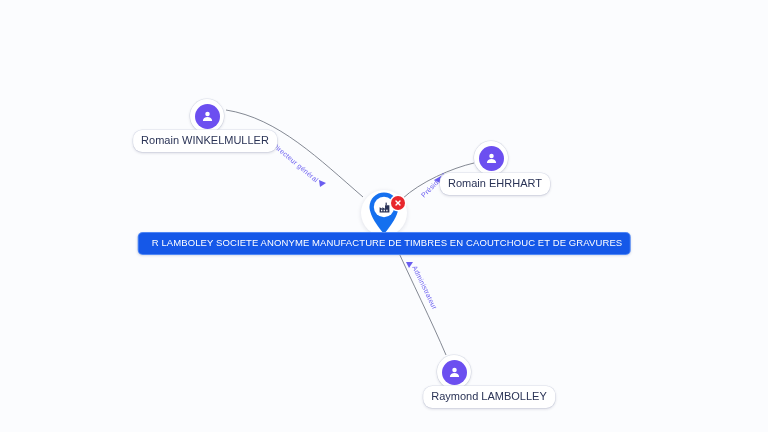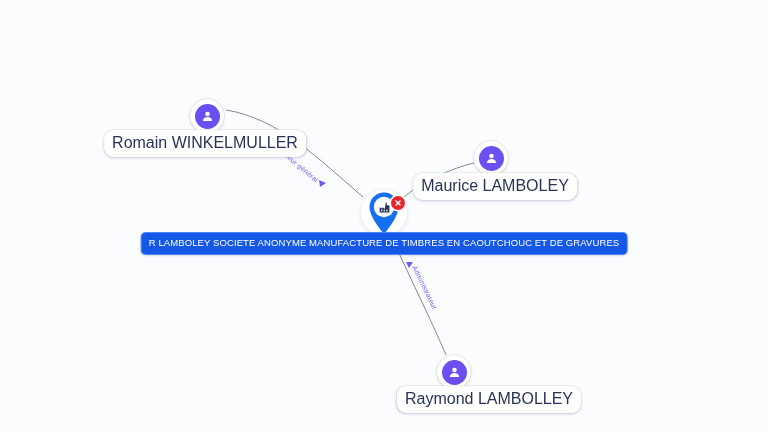--- a/index.html
+++ b/index.html
@@ -49,21 +49,21 @@
     background:#6c4ff0;
     display:flex;align-items:center;justify-content:center;
   }
   .avatar svg{display:block;}
   .person-label{
     position:absolute;
     transform:translate(-50%,0);
     white-space:nowrap;
     background:#ffffff;
     color:#2a3356;
-    font-size:16px;
+    font-size:11px;
     line-height:1;
     padding:5px 8px 6px 8px;
     border-radius:9px;
     box-shadow:0 1px 3px rgba(25,30,70,.18), 0 0 0 .5px rgba(223,227,238,.9);
   }
 
   
   .pin-wrap{
     position:absolute;
     width:0;height:0;
@@ -93,21 +93,21 @@
   .badge svg{display:block;}
   .company-label{
     position:absolute;
     transform:translate(-50%,0);
     white-space:nowrap;
     background:#1558e8;
     color:#ffffff;
     font-size:9.5px;
     line-height:1;
     letter-spacing:.1px;
-    padding:5px 7px 6px 7px;
+    padding:5px 7px 6px 13px;
     border-radius:4px;
     box-shadow:0 0 0 1px #4e86f5, 0 1px 3px rgba(20,40,110,.3);
   }
 </style>
 </head>
 <body>
 
 <svg id="graph" viewBox="0 0 768 432" xmlns="http://www.w3.org/2000/svg">
 
   <path class="edge" d="M 226,110 C 278,118 320,160 363,197"></path>
@@ -142,21 +142,21 @@
 
 <div class="node" style="left:491px;top:158px;">
   <div class="avatar-ring"></div>
   <div class="avatar">
     <svg width="15" height="15" viewBox="0 0 24 24" fill="#ffffff">
       <circle cx="12" cy="8" r="3.6"></circle>
       <path d="M4.6 19c0-4 3.4-6.2 7.4-6.2s7.4 2.2 7.4 6.2z"></path>
     </svg>
   </div>
 </div>
-<div class="person-label" style="left:495px;top:173px;">Maurice LAMBOLEY</div>
+<div class="person-label" style="left:495px;top:173px;">Romain EHRHART</div>
 
 <div class="node" style="left:454px;top:372px;">
   <div class="avatar-ring"></div>
   <div class="avatar">
     <svg width="15" height="15" viewBox="0 0 24 24" fill="#ffffff">
       <circle cx="12" cy="8" r="3.6"></circle>
       <path d="M4.6 19c0-4 3.4-6.2 7.4-6.2s7.4 2.2 7.4 6.2z"></path>
     </svg>
   </div>
 </div>

